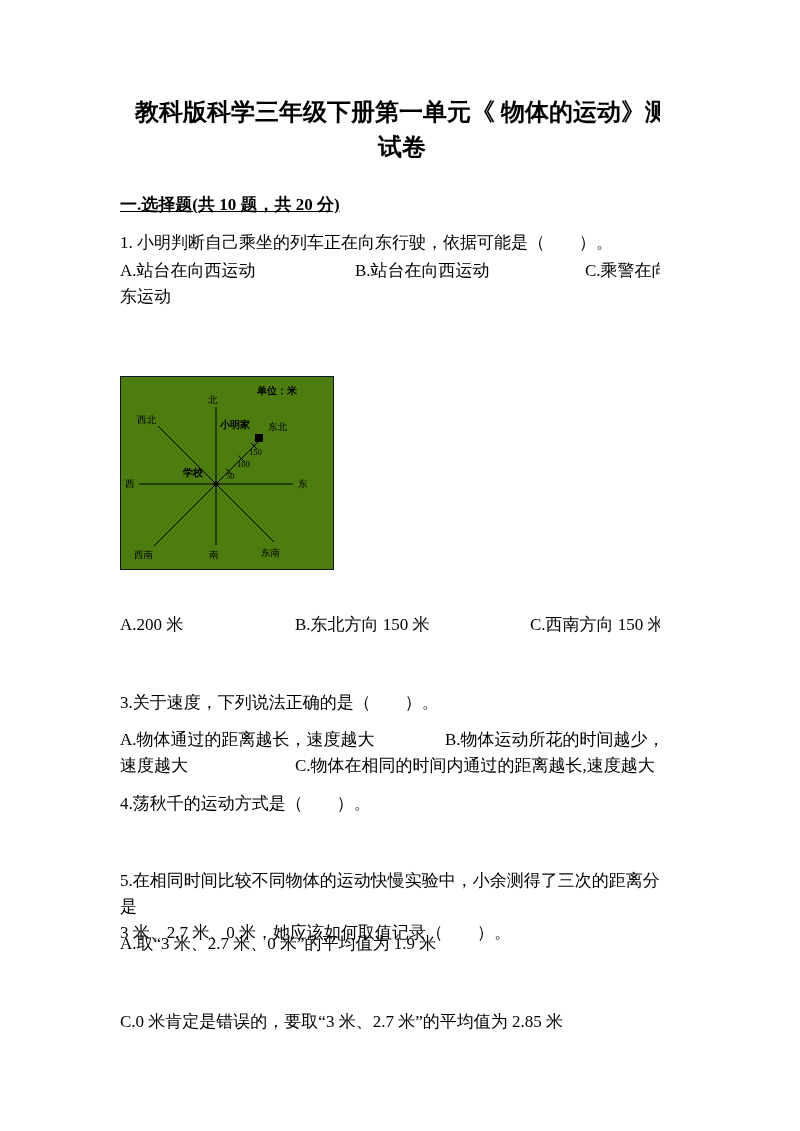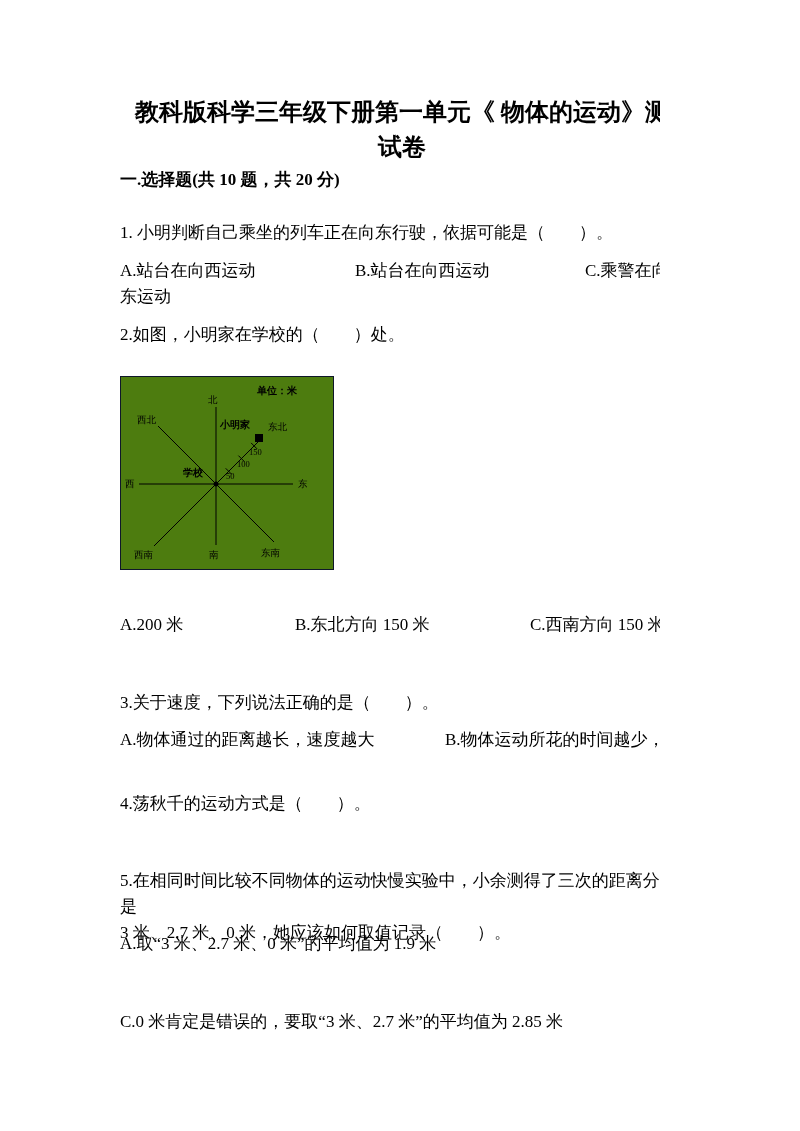--- a/index.html
+++ b/index.html
@@ -20,21 +20,21 @@
     left: 120px; width: 564px;
     font-size: 17px; line-height: 26px;
   }
   .title {
     top: 95px;
     text-align: center;
     font-size: 24px; line-height: 35px;
     font-weight: bold;
   }
   .title .tl { display: block; }
-  .section { top: 167px; font-weight: bold; }
+  .section { top: 192px; font-weight: bold; text-decoration: underline; }
   .optrow { height: 26px; }
   .opt { position: absolute; top: 0; white-space: nowrap; }
   .stemlines span { display: block; }
   .figure {
     position: absolute; left: 120px; top: 376px;
     width: 212px; height: 192px;
     border: 1px solid #0f172a;
     background: #4d7c0f;
     text-align: right;
   }
@@ -48,31 +48,30 @@
 
 <div class="page">
 
   <div class="blk title">
     <span class="tl">教科版科学三年级下册第一单元《 物体的运动》测</span>
     <span class="tl">试卷</span>
   </div>
 
   <div class="blk section">一.选择题(共 10 题，共 20 分)</div>
 
-  <div class="blk" style="top:220px">1. 小明判断自己乘坐的列车正在向东行驶，依据可能是（　　）。</div>
+  <div class="blk" style="top:230px">1. 小明判断自己乘坐的列车正在向东行驶，依据可能是（　　）。</div>
   <div class="blk optrow" style="top:258px">
     <span class="opt" style="left:0">A.站台在向西运动</span>
     <span class="opt" style="left:235px">B.站台在向西运动</span>
     <span class="opt" style="left:465px">C.乘警在向</span>
   </div>
   <div class="blk optrow" style="top:284px">
     <span class="opt" style="left:0">东运动</span>
   </div>
 
-  <div class="blk" style="top:322px">2.如图，小明家在学校的（　　）处。</div>
 
   <div class="figure">
     <svg width="210" height="190" viewBox="0 0 210 190">
       <g stroke="#000" stroke-width="1">
         <line x1="95" y1="30" x2="95" y2="168"></line>
         <line x1="18" y1="107" x2="172" y2="107"></line>
         <line x1="37" y1="49" x2="153" y2="165"></line>
         <line x1="33" y1="169" x2="141" y2="61"></line>
         <line x1="104.7" y1="91.3" x2="110.7" y2="97.3"></line>
         <line x1="117.4" y1="78.6" x2="123.4" y2="84.6"></line>
@@ -105,20 +104,24 @@
     <span class="opt" style="left:0">A.200 米</span>
     <span class="opt" style="left:175px">B.东北方向 150 米</span>
     <span class="opt" style="left:410px">C.西南方向 150 米</span>
   </div>
 
   <div class="blk" style="top:690px">3.关于速度，下列说法正确的是（　　）。</div>
   <div class="blk optrow" style="top:727px">
     <span class="opt" style="left:0">A.物体通过的距离越长，速度越大</span>
     <span class="opt" style="left:325px">B.物体运动所花的时间越少，</span>
   </div>
+  <div class="blk optrow" style="top:753px">
+    <span class="opt" style="left:0">速度越大</span>
+    <span class="opt" style="left:175px">C.物体在相同的时间内通过的距离越长,速度越大</span>
+  </div>
 
   <div class="blk" style="top:791px">4.荡秋千的运动方式是（　　）。</div>
 
   <div class="blk stemlines" style="top:868px">
     <span>5.在相同时间比较不同物体的运动快慢实验中，小余测得了三次的距离分别是</span>
     <span>3 米、2.7 米、0 米，她应该如何取值记录（　　）。</span>
   </div>
   <div class="blk" style="top:931px">A.取“3 米、2.7 米、0 米”的平均值为 1.9 米</div>
   <div class="blk" style="top:1009px">C.0 米肯定是错误的，要取“3 米、2.7 米”的平均值为 2.85 米</div>
 

